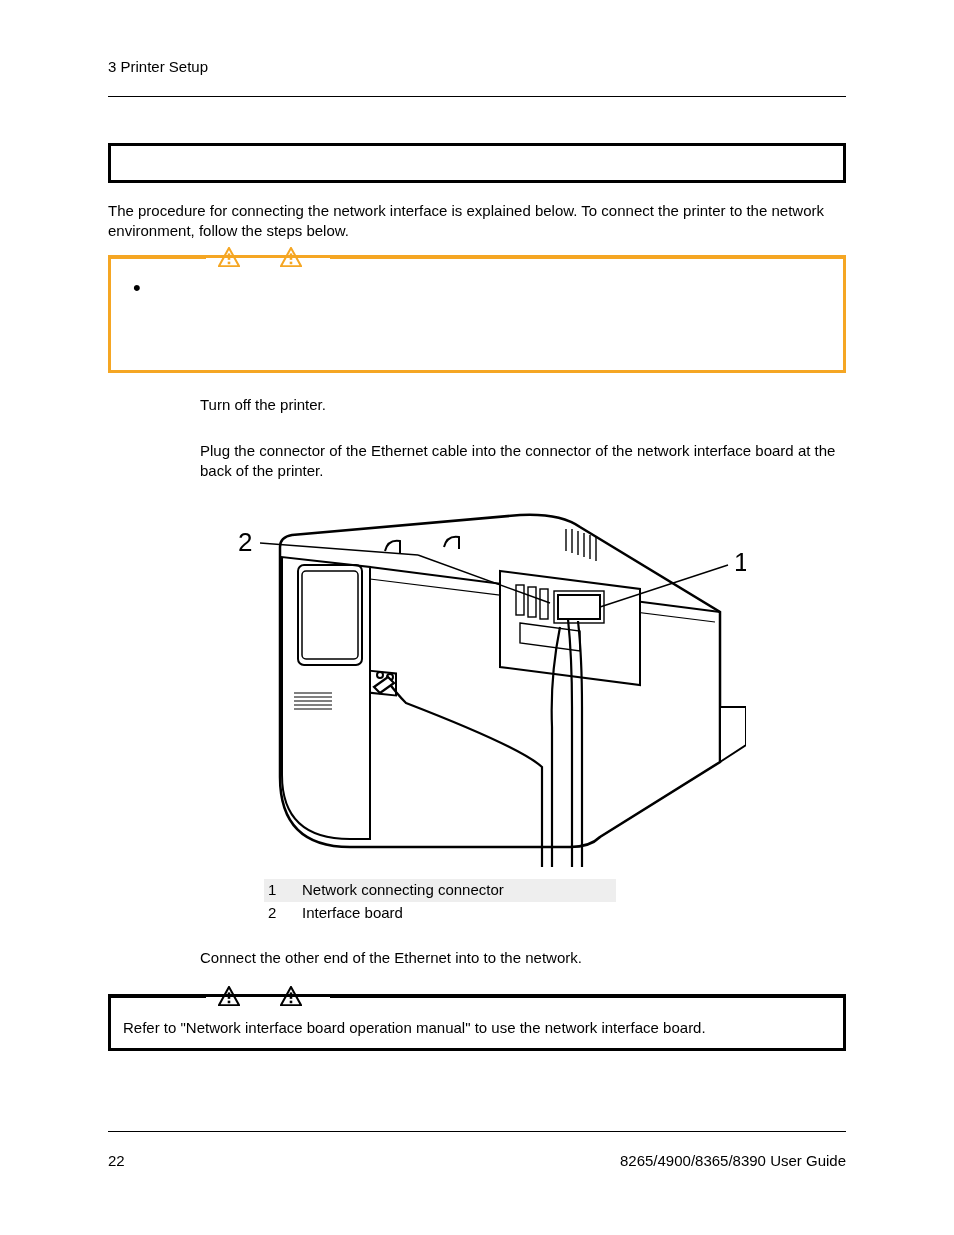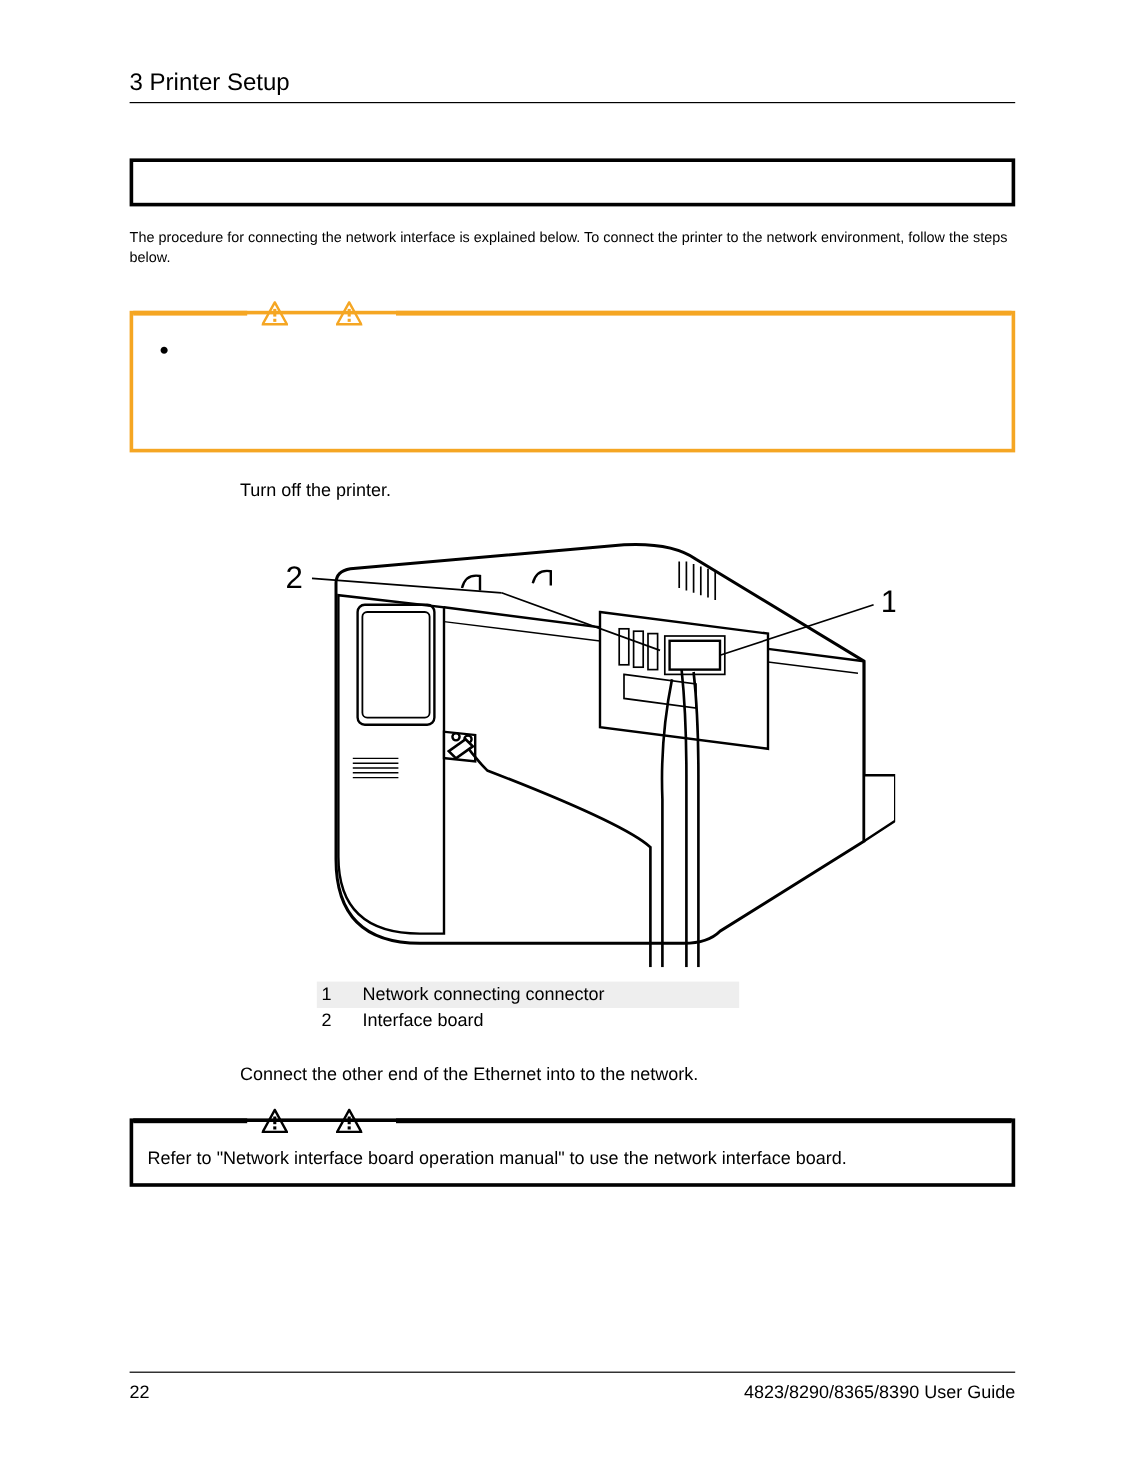--- a/index.html
+++ b/index.html
@@ -4,34 +4,34 @@
 <style>
   * { box-sizing: border-box; margin: 0; padding: 0; }
   html, body { background: #fff; font-family: Arial, Helvetica, sans-serif; color: #000; }
   .page {
     width: 954px;
     height: 1235px;
     position: relative;
     padding: 58px 108px 0 108px;
   }
   .running-head {
-    font-size: 20px;
-    padding-bottom: 4px;
+    font-size: 15px;
+    padding-bottom: 21px;
     border-bottom: 1px solid #000;
     margin-bottom: 46px;
   }
   .title-box {
     border: 3px solid #000;
     height: 40px;
     margin-bottom: 18px;
   }
   .intro {
-    font-size: 12px;
+    font-size: 15px;
     line-height: 1.35;
-    margin-bottom: 37px;
+    margin-bottom: 13px;
   }
   .callout-box {
     border: 3px solid #000;
     position: relative;
     padding: 24px 18px 18px 18px;
     min-height: 118px;
     margin-bottom: 22px;
     font-size: 15px;
   }
   .callout-box.orange { border-color: #f5a623; }
@@ -101,21 +101,21 @@
   .notes-hdr {
     position: absolute;
     top: -11px; left: 0; right: 0;
     display: flex; align-items: center;
   }
   .footer {
     position: absolute;
     left: 108px; right: 108px;
     bottom: 66px;
     border-top: 1px solid #000;
-    padding-top: 8px;
+    padding-top: 20px;
     display: flex;
     justify-content: space-between;
     font-size: 15px;
   }
 </style>
 </head>
 <body>
 
 <div class="page">
 
@@ -143,20 +143,21 @@
           </svg>
       </span>
       <span class="hdr-seg grow"></span>
     </div>
     <span class="callout-dot">•</span>
     <span></span>
   </div>
 
   <div class="steps">
     <p class="step first">Turn off the printer.</p>
+    <p class="step">Plug the connector of the Ethernet cable into the connector of the network interface board at the back of the printer.</p>
 
     <div class="figure-wrap">
       <svg class="figure" viewBox="0 0 526 360">
 
         <path d="M60 40
                  Q60 30 72 28
                  L300 8
                  Q340 6 360 20
                  L500 105
                  L500 255
@@ -265,16 +266,16 @@
             <rect x="10.6" y="16" width="2.8" height="2.8" fill="#000"></rect>
           </svg>
       </span>
       <span class="hdr-seg black grow"></span>
     </div>
     <span>Refer to "Network interface board operation manual" to use the network interface board.</span>
   </div>
 
   <div class="footer">
     <span>22</span>
-    <span>4823/8290/8365/8390 User Guide</span>
+    <span>8265/4900/8365/8390 User Guide</span>
   </div>
 
 </div>
 
 </body></html>

